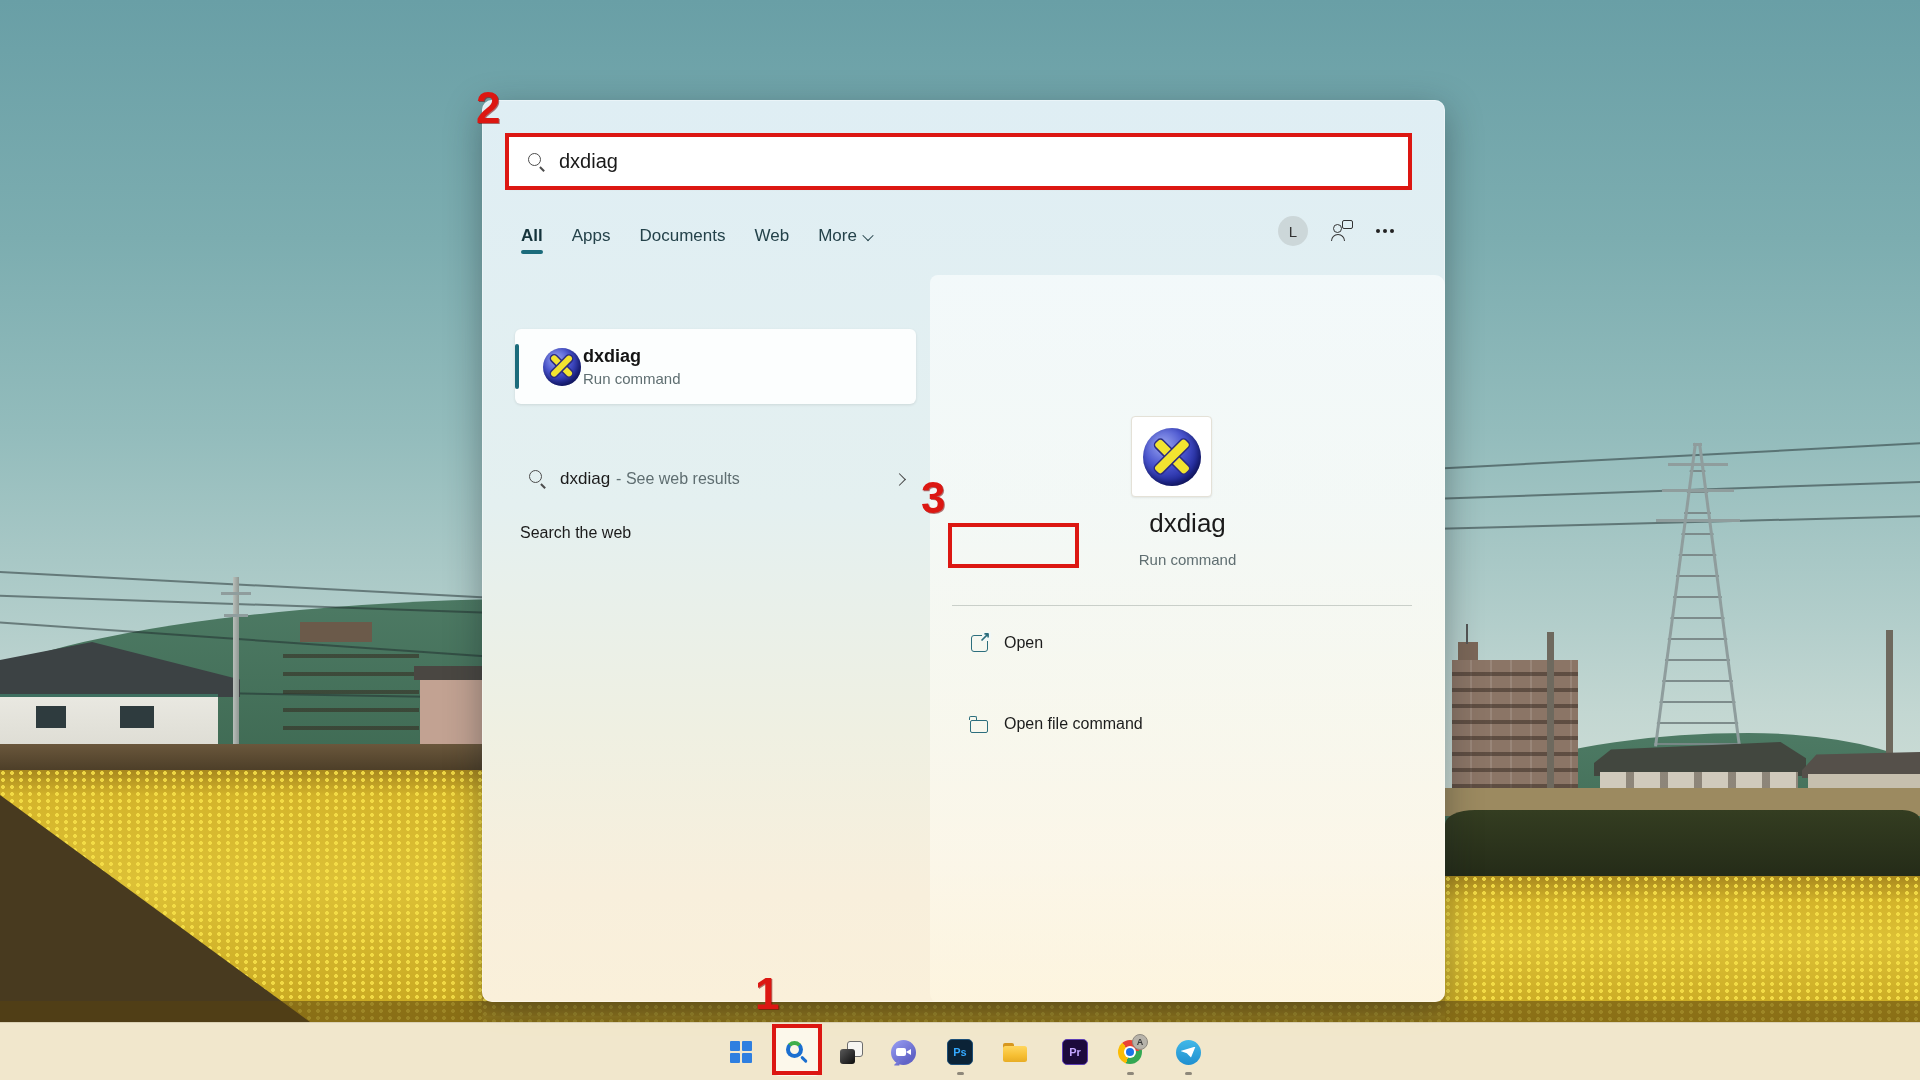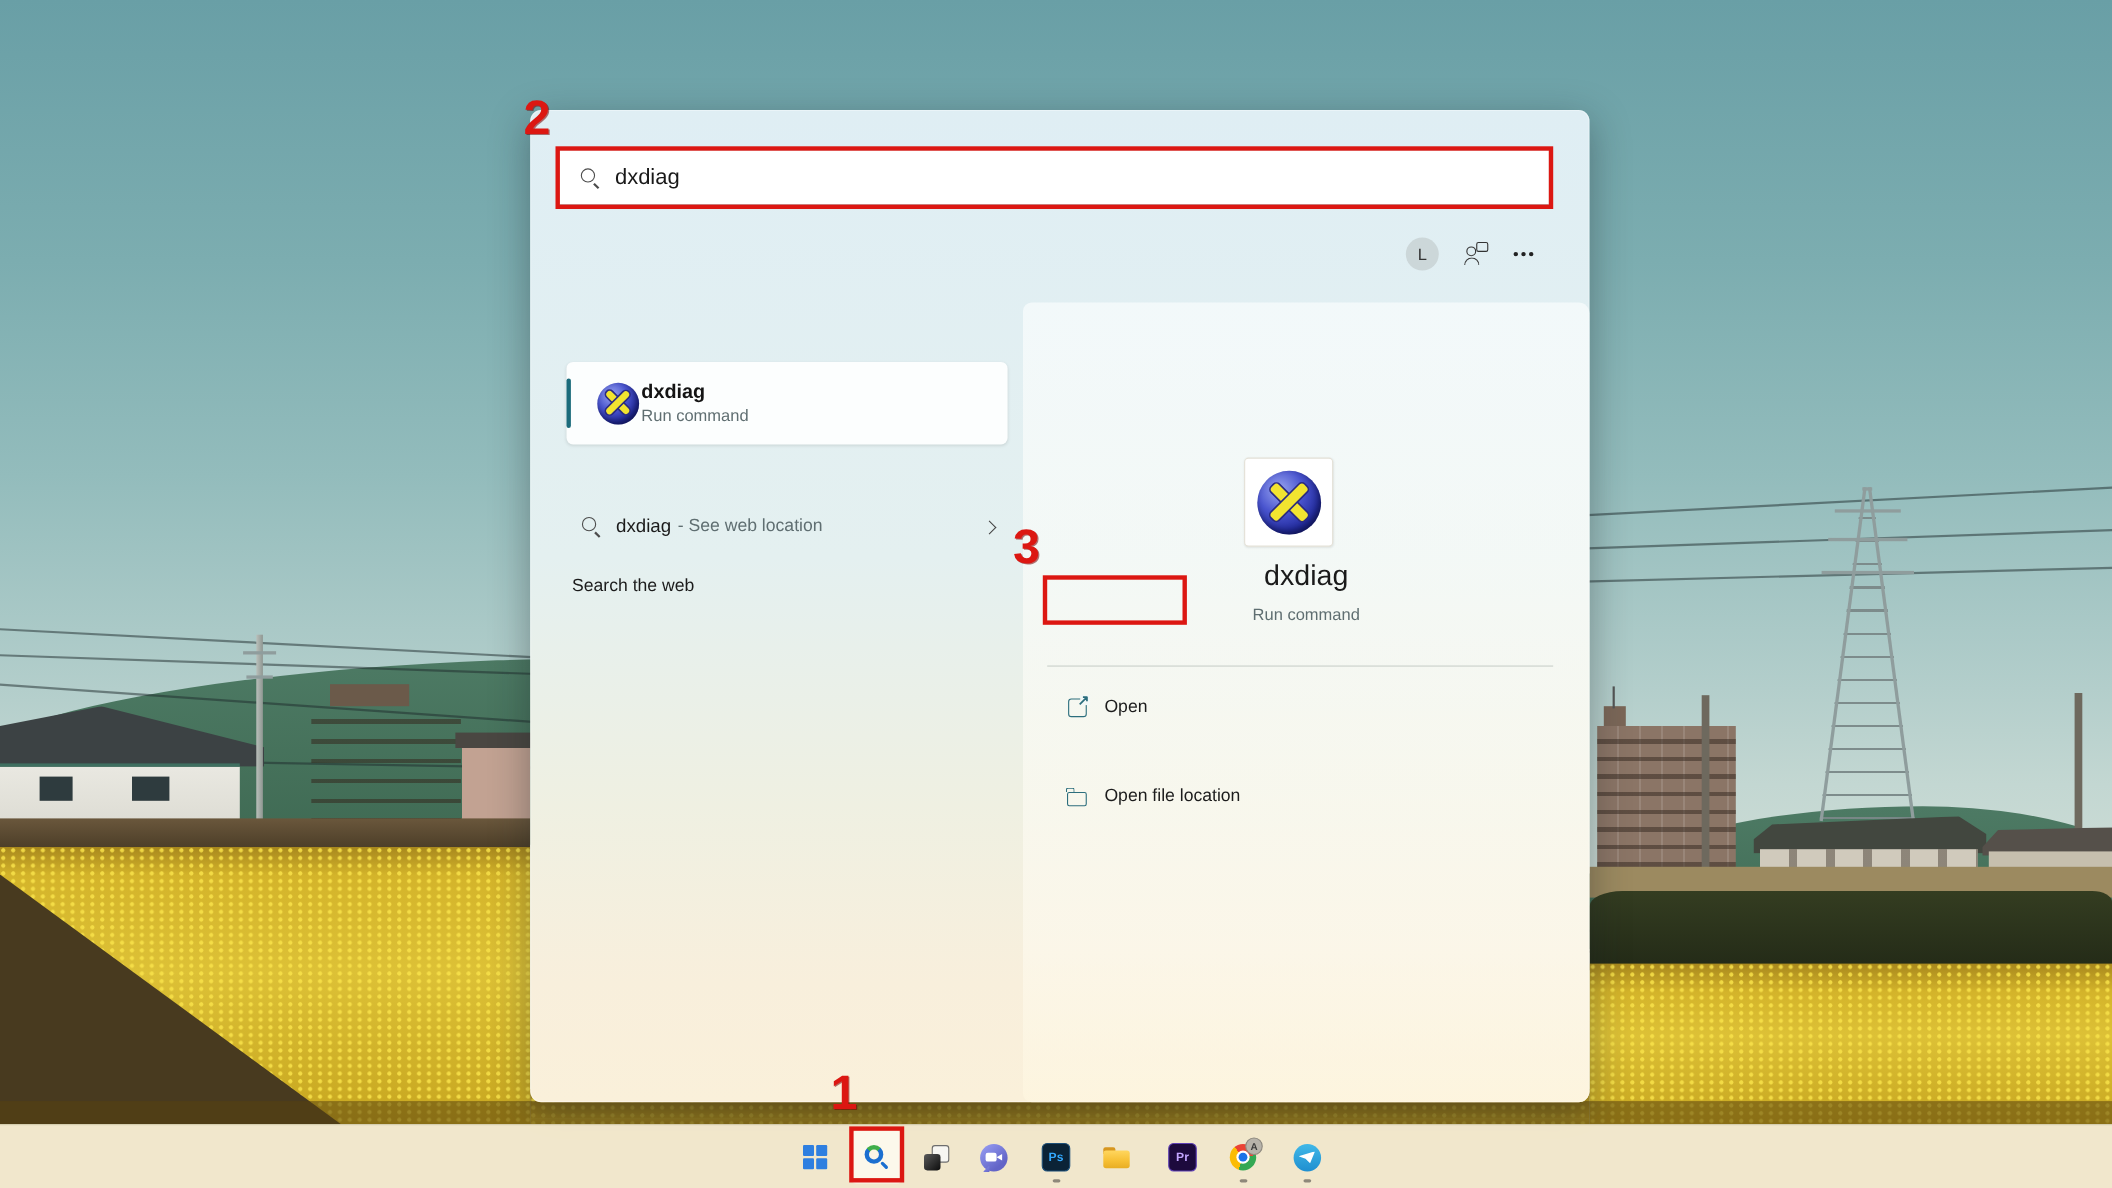--- a/index.html
+++ b/index.html
@@ -202,20 +202,27 @@
 
   <div class="abs panel">
 
     <div class="abs right-col"></div>
 
     <div class="abs searchbox">
       <span class="mag q"></span>
       <span class="search-text">dxdiag</span>
     </div>
 
+    <div class="abs tabs">
+      <div class="tab selected">All</div>
+      <div class="tab">Apps</div>
+      <div class="tab">Documents</div>
+      <div class="tab">Web</div>
+      <div class="tab"><span>More</span><span class="chev-down"></span></div>
+    </div>
 
     <div class="abs hdr-controls">
       <div class="avatar">L</div>
       <div class="feedback">
           <span class="bubble"></span>
         </div>
       <div class="dots3"></div>
     </div>
 
     <div class="abs sec-header" style="left:38px;top:290px;">Best match</div>
@@ -228,21 +235,21 @@
       <div class="flex-col" style="margin-left:16px;">
         <div class="bm-title">dxdiag</div>
         <div class="bm-sub">Run command</div>
       </div>
     </div>
 
     <div class="abs sec-header" style="left:38px;top:424px;">Search the web</div>
     <div class="abs web-row">
       <span class="mag" style="margin-left:14px;"></span>
       <span class="web-text">dxdiag</span>
-      <span class="web-suffix">- See web location</span>
+      <span class="web-suffix">- See web results</span>
       <span style="flex:1;"></span>
       <span class="chev-right" style="margin-right:12px;"></span>
     </div>
 
     <div class="abs" style="left:448px;top:175px;width:515px;height:727px;">
       <div class="abs tile">
         <div class="dx" style="width:58px;height:58px;">
             <i class="x1"></i>
             <i class="x2"></i>
           </div>
@@ -253,21 +260,21 @@
       <div class="abs action-row" style="top:348px;text-align:right;">
         <span class="action-icon">
             <span class="ic-open"></span>
           </span>
         <span class="action-label">Open</span>
       </div>
       <div class="abs action-row" style="top:429px;">
         <span class="action-icon">
             <span class="ic-folder"></span>
           </span>
-        <span class="action-label">Open file location</span>
+        <span class="action-label">Open file command</span>
       </div>
     </div>
   </div>
 
   <div class="abs red-num" style="left:476px;top:86px;">2</div>
   <div class="abs red-box" style="left:505px;top:133px;width:907px;height:57px;"></div>
   <div class="abs red-num" style="left:921px;top:476px;">3</div>
   <div class="abs red-box" style="left:948px;top:523px;width:131px;height:45px;"></div>
   <div class="abs red-num" style="left:755px;top:972px;">1</div>
   <div class="abs red-box" style="left:772px;top:1024px;width:50px;height:51px;z-index:45;"></div>

